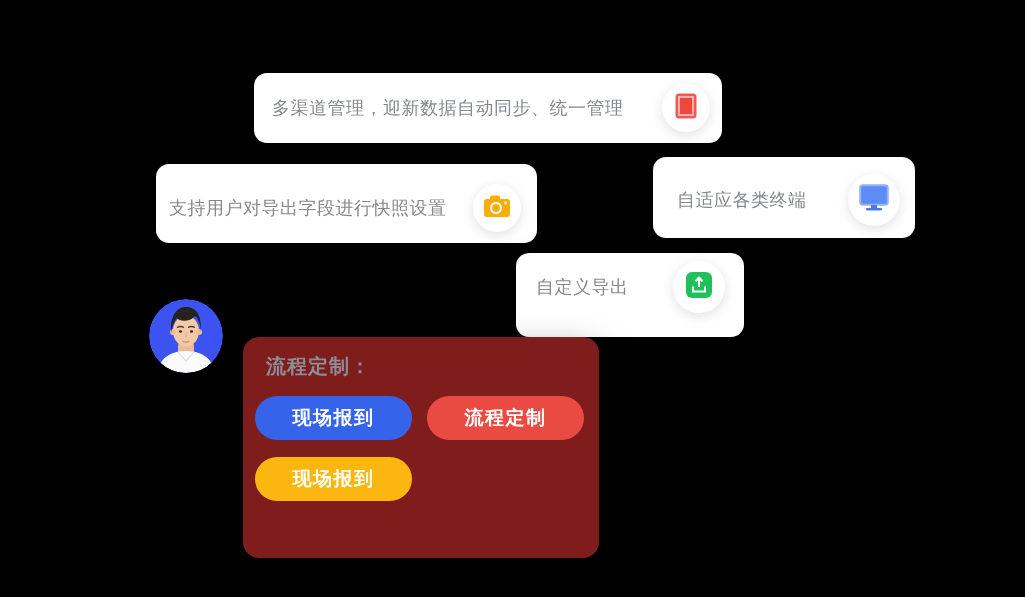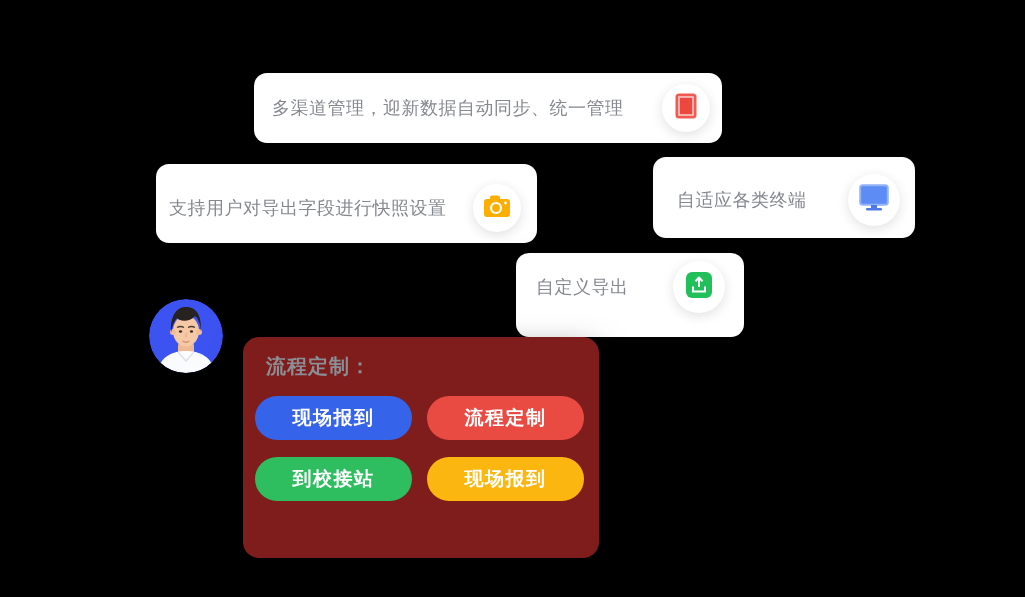--- a/index.html
+++ b/index.html
@@ -135,18 +135,17 @@
         <path d="M33.5,42 q3.5,2.4 7,0" stroke="#D98E74" stroke-width="1.4" fill="none"></path>
       </g>
     </svg>
   </div>
 
   <div class="flow-card">
     <div class="flow-title">流程定制：</div>
     <div class="flow-grid">
       <div class="pill" style="background: rgb(53, 99, 233);">现场报到</div>
       <div class="pill" style="background: rgb(233, 75, 66);">流程定制</div>
-      <div class="pill" style="background: rgb(46, 190, 95);">到校接站</div>
       <div class="pill" style="background: rgb(251, 183, 15);">现场报到</div>
     </div>
   </div>
 
 </div>
 
 </body></html>

